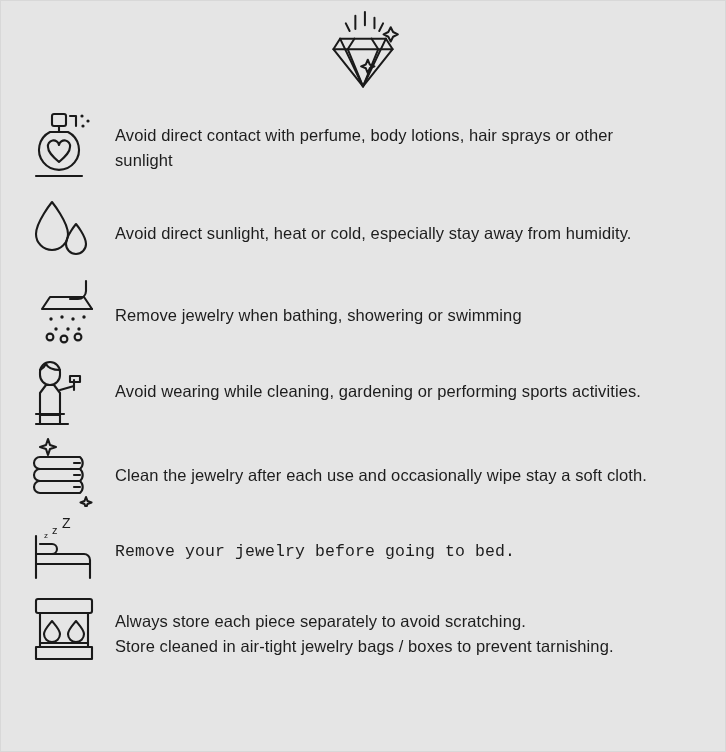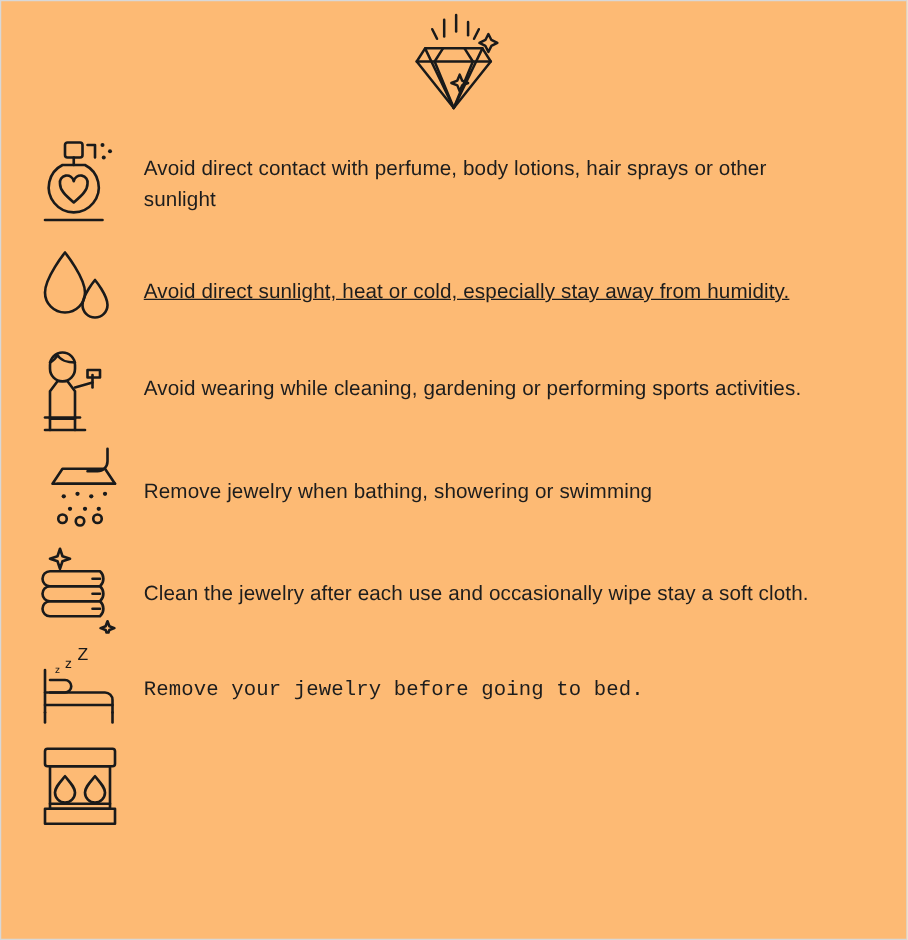--- a/index.html
+++ b/index.html
@@ -8,21 +8,21 @@
     padding: 0;
     background: #ffffff;
   }
   body {
     font-family: "Liberation Sans", sans-serif;
   }
   .page {
     position: relative;
     width: 726px;
     height: 752px;
-    background: #fdba74;
+    background: #e5e5e5;
     border: 1px solid #d8d8d8;
     overflow: hidden;
   }
   .header {
     height: 104px;
     display: flex;
     align-items: center;
     justify-content: center;
   }
   .header-icon {
@@ -56,21 +56,21 @@
   }
   .row-text .line { display: block; }
 
   
   .r1 { height: 86px; }
   .r1 .row-icon { height: 86px; }
   .r1 .row-text { padding-top: 18px; }
 
   .r2 { height: 82px; }
   .r2 .row-icon { height: 82px; }
-  .r2 .row-text { padding-top: 30px; text-decoration: underline; }
+  .r2 .row-text { padding-top: 30px; }
 
   .r3 { height: 80px; }
   .r3 .row-icon { height: 80px; }
   .r3 .row-text { padding-top: 30px; }
 
   .r4 { height: 78px; }
   .r4 .row-icon { height: 78px; }
   .r4 .row-text { padding-top: 26px; }
 
   .r5 { height: 80px; }
@@ -139,40 +139,20 @@
 
     <div class="row r2">
       <div class="row-icon">
         <svg width="74" height="72" viewBox="0 0 74 72" aria-hidden="true">
           <path d="M26 6 C26 6 10 26 10 38 a16 16 0 0 0 32 0 C42 26 26 6 26 6 Z"></path>
           <path d="M50 28 C50 28 40 40 40 48 a10 10 0 0 0 20 0 C60 40 50 28 50 28 Z"></path>
         </svg>
       </div>
       <div class="row-text">
         <span class="line">Avoid direct sunlight, heat or cold, especially stay away from humidity.</span>
-      </div>
-    </div>
-
-    <div class="row r4">
-      <div class="row-icon">
-        <svg width="74" height="72" viewBox="0 0 74 72" aria-hidden="true">
-          <path d="M24 6 a10 10 0 0 1 10 10 v3 a10 10 0 0 1 -20 0 v-3 a10 10 0 0 1 10 -10 Z"></path>
-          <path d="M14 14 c4 -2 6 -6 6 -6 c2 4 8 6 14 6"></path>
-          <path d="M20 29 h8 l6 8 v22 h-20 v-22 Z"></path>
-          <path d="M34 34 l14 -4"></path>
-          <path d="M48 24 v10"></path>
-          <path d="M44 20 h10 v6 h-10 Z"></path>
-          <path d="M10 58 h28"></path>
-          <path d="M14 58 v10"></path>
-          <path d="M34 58 v10"></path>
-          <path d="M10 68 h32"></path>
-        </svg>
-      </div>
-      <div class="row-text">
-        <span class="line">Avoid wearing while cleaning, gardening or performing sports activities.</span>
       </div>
     </div>
 
     <div class="row r3">
       <div class="row-icon">
         <svg width="74" height="72" viewBox="0 0 74 72" aria-hidden="true">
           <path d="M60 4 v10 a8 8 0 0 1 -8 8 h-8"></path>
           <path d="M24 20 h34 l8 12 h-50 Z"></path>
           <path d="M20 32 h46"></path>
           <circle class="fill-dot" cx="25" cy="42" r="1.7"></circle>
@@ -185,20 +165,40 @@
           <circle cx="24" cy="60" r="3.4"></circle>
           <circle cx="38" cy="62" r="3.4"></circle>
           <circle cx="52" cy="60" r="3.4"></circle>
         </svg>
       </div>
       <div class="row-text">
         <span class="line">Remove jewelry when bathing, showering or swimming</span>
       </div>
     </div>
 
+    <div class="row r4">
+      <div class="row-icon">
+        <svg width="74" height="72" viewBox="0 0 74 72" aria-hidden="true">
+          <path d="M24 6 a10 10 0 0 1 10 10 v3 a10 10 0 0 1 -20 0 v-3 a10 10 0 0 1 10 -10 Z"></path>
+          <path d="M14 14 c4 -2 6 -6 6 -6 c2 4 8 6 14 6"></path>
+          <path d="M20 29 h8 l6 8 v22 h-20 v-22 Z"></path>
+          <path d="M34 34 l14 -4"></path>
+          <path d="M48 24 v10"></path>
+          <path d="M44 20 h10 v6 h-10 Z"></path>
+          <path d="M10 58 h28"></path>
+          <path d="M14 58 v10"></path>
+          <path d="M34 58 v10"></path>
+          <path d="M10 68 h32"></path>
+        </svg>
+      </div>
+      <div class="row-text">
+        <span class="line">Avoid wearing while cleaning, gardening or performing sports activities.</span>
+      </div>
+    </div>
+
     <div class="row r5">
       <div class="row-icon">
         <svg width="74" height="72" viewBox="0 0 74 72" aria-hidden="true">
           <path d="M22 4 l2 6 6 2 -6 2 -2 6 -2 -6 -6 -2 6 -2z"></path>
           <path d="M14 22 h40 a8 8 0 0 1 0 12 h-40 a6 6 0 0 1 0 -12 Z"></path>
           <path d="M14 34 h40 a8 8 0 0 1 0 12 h-40 a6 6 0 0 1 0 -12 Z"></path>
           <path d="M14 46 h40 a8 8 0 0 1 0 12 h-40 a6 6 0 0 1 0 -12 Z"></path>
           <path d="M54 28 h-6"></path>
           <path d="M54 40 h-6"></path>
           <path d="M54 52 h-6"></path>
@@ -233,16 +233,20 @@
       <div class="row-icon">
         <svg width="74" height="78" viewBox="0 0 74 78" aria-hidden="true">
           <rect x="10" y="8" width="56" height="14" rx="2"></rect>
           <path d="M14 22 h48 v34 h-48 Z"></path>
           <path d="M10 56 h56 v12 h-56 Z"></path>
           <path d="M26 30 c-5 6 -8 9 -8 13 a8 8 0 0 0 16 0 c0 -4 -3 -7 -8 -13 Z"></path>
           <path d="M50 30 c-5 6 -8 9 -8 13 a8 8 0 0 0 16 0 c0 -4 -3 -7 -8 -13 Z"></path>
           <path d="M14 52 h48"></path>
         </svg>
       </div>
+      <div class="row-text">
+        <span class="line">Always store each piece separately to avoid scratching.</span>
+        <span class="line">Store cleaned in air-tight jewelry bags / boxes to prevent tarnishing.</span>
+      </div>
     </div>
 
   </div>
 </div>
 
 </body></html>

